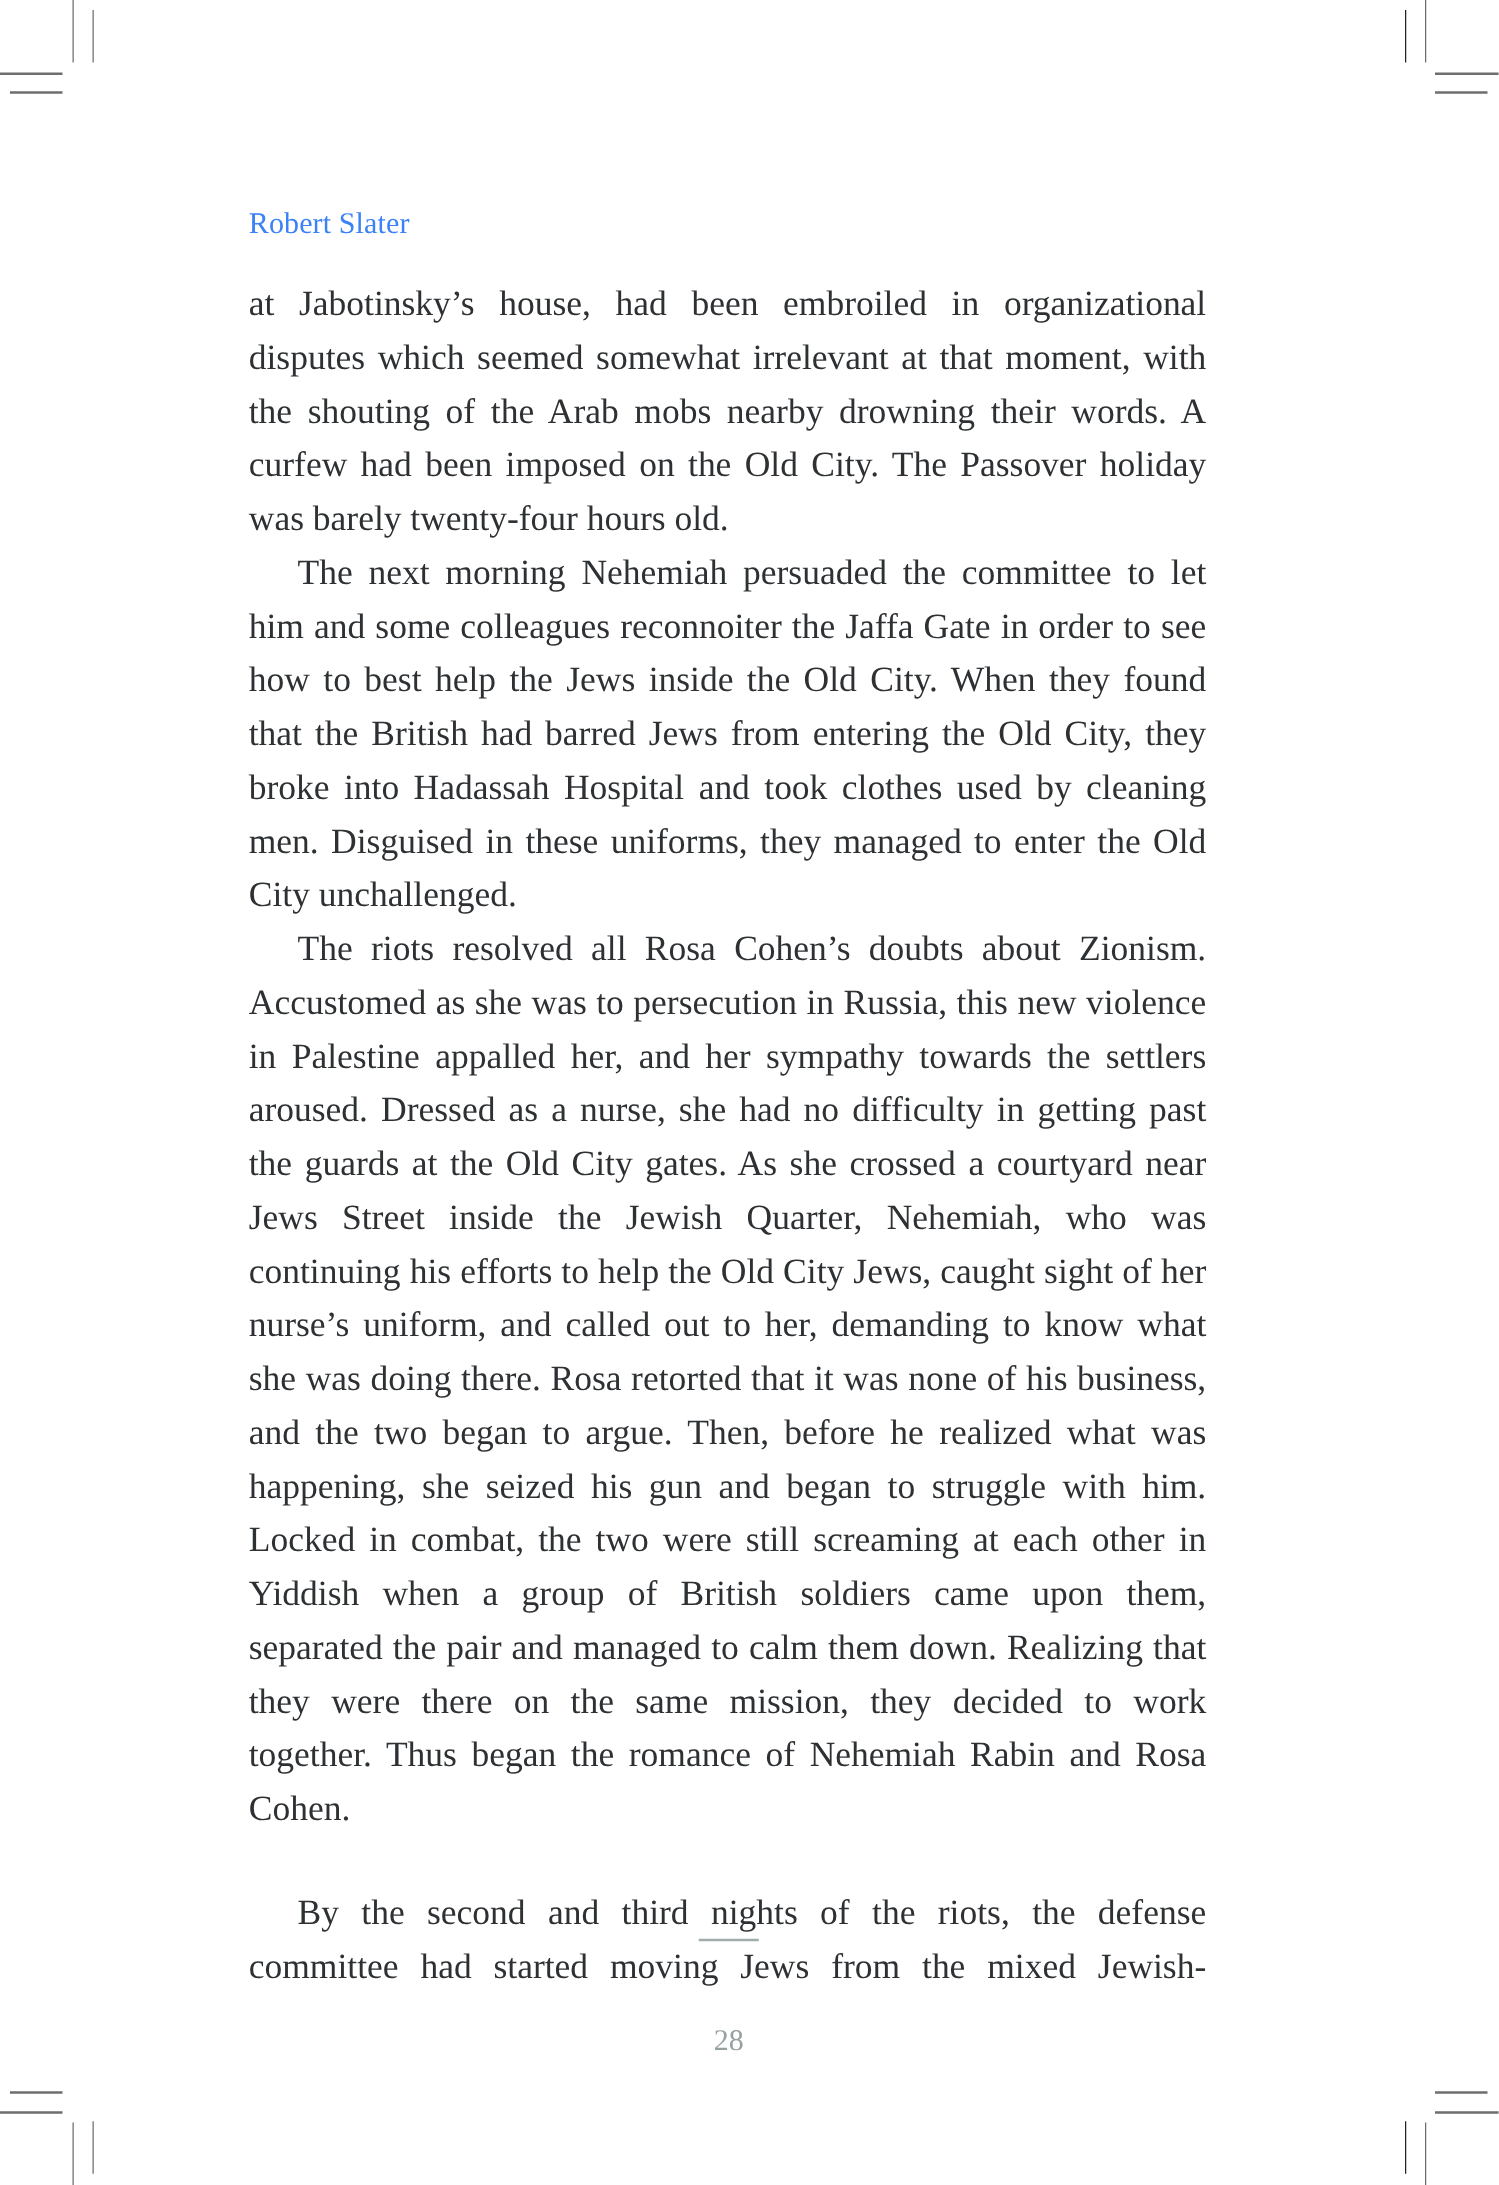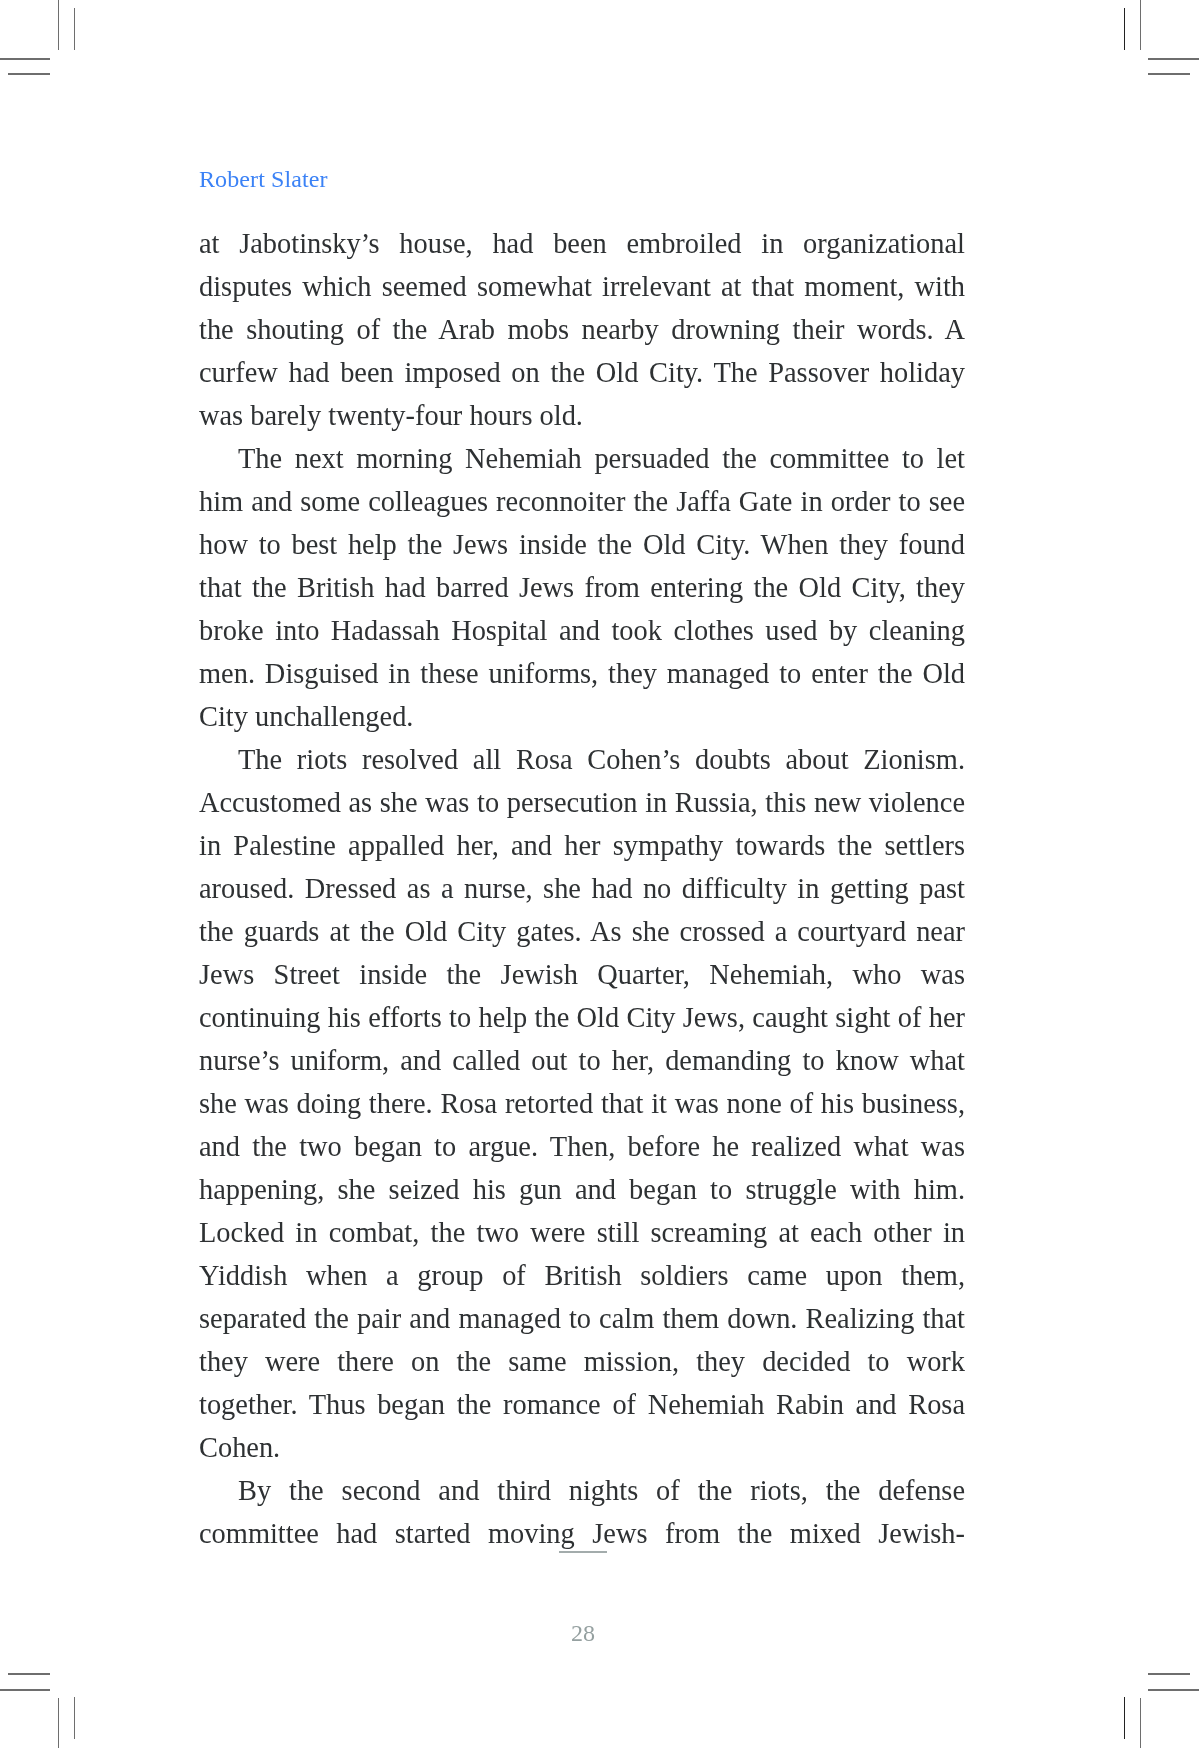--- a/index.html
+++ b/index.html
@@ -44,20 +44,21 @@
     }
     .body-text p {
       margin: 0;
       text-indent: 39px;
     }
     .body-text p.first {
       text-indent: 0;
     }
     .body-text p.last-cont {
       text-align-last: justify;
+      margin-top: 40px;
     }
     .folio-rule {
       position: absolute;
       left: 559px;
       top: 1551px;
       width: 48px;
       height: 2px;
       background: #a3acac;
     }
     .folio {

